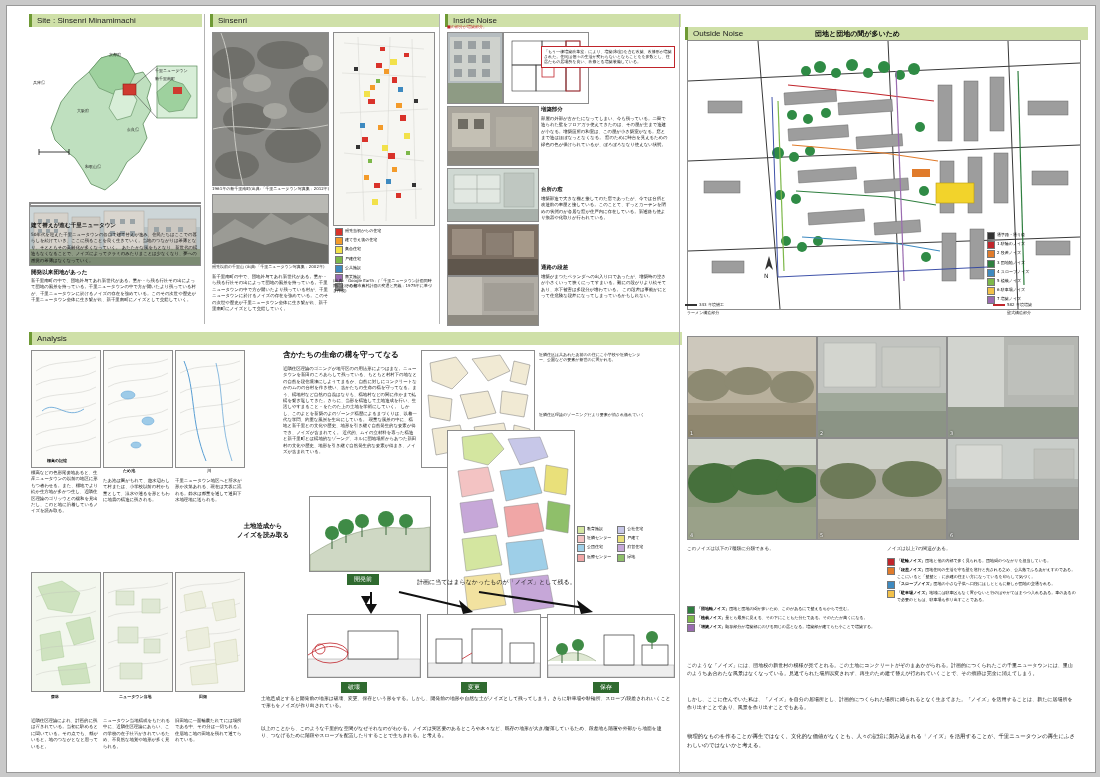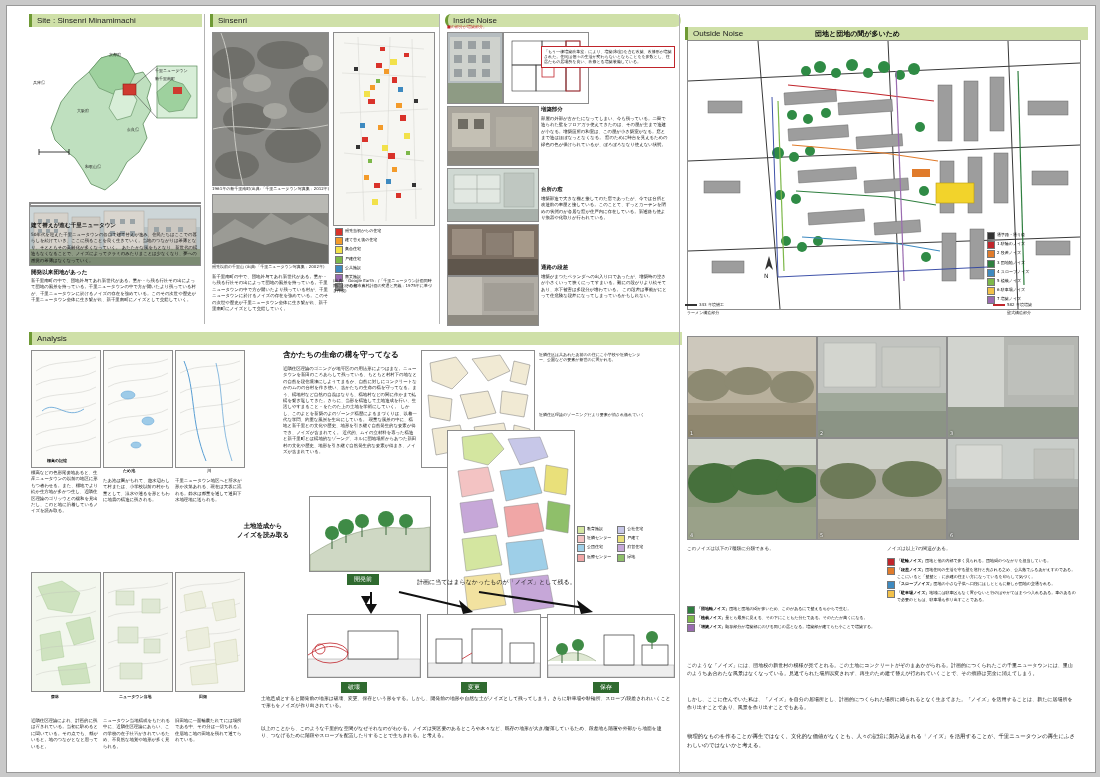--- a/index.html
+++ b/index.html
@@ -23,21 +23,21 @@
   .jtxt{font-size:4.4px;line-height:1.45;color:#111;}
   .photo-num{position:absolute;right:1px;bottom:0px;font-size:5px;color:#fff;text-shadow:0 0 2px #000;}
 </style>
 </head>
 <body>
 
 <div class="page">
 
   <div class="sec-title" style="left:22px;top:8px;width:165px;">Site : Sinsenri Minamimachi</div>
   <div class="sec-title" style="left:203px;top:8px;width:222px;">Sinsenri</div>
-  <div class="sec-title" style="left:438px;top:8px;width:228px;border-radius:6px;">Inside Noise</div>
+  <div class="sec-title" style="left:438px;top:8px;width:228px;">Inside Noise</div>
   <div class="sec-title" style="left:678px;top:21px;width:395px;">Outside Noise</div>
   <div class="sec-title" style="left:22px;top:326px;width:645px;">Analysis</div>
 
   <div class="vline" style="left:197px;top:8px;height:310px;"></div>
   <div class="vline" style="left:432px;top:8px;height:310px;"></div>
   <div class="vline" style="left:672px;top:8px;height:760px;"></div>
 
   <div style="position:absolute;left:24px;top:26px;width:168px;height:178px;background:#fff;">
     <svg width="168" height="178" viewBox="0 0 168 178">
 

